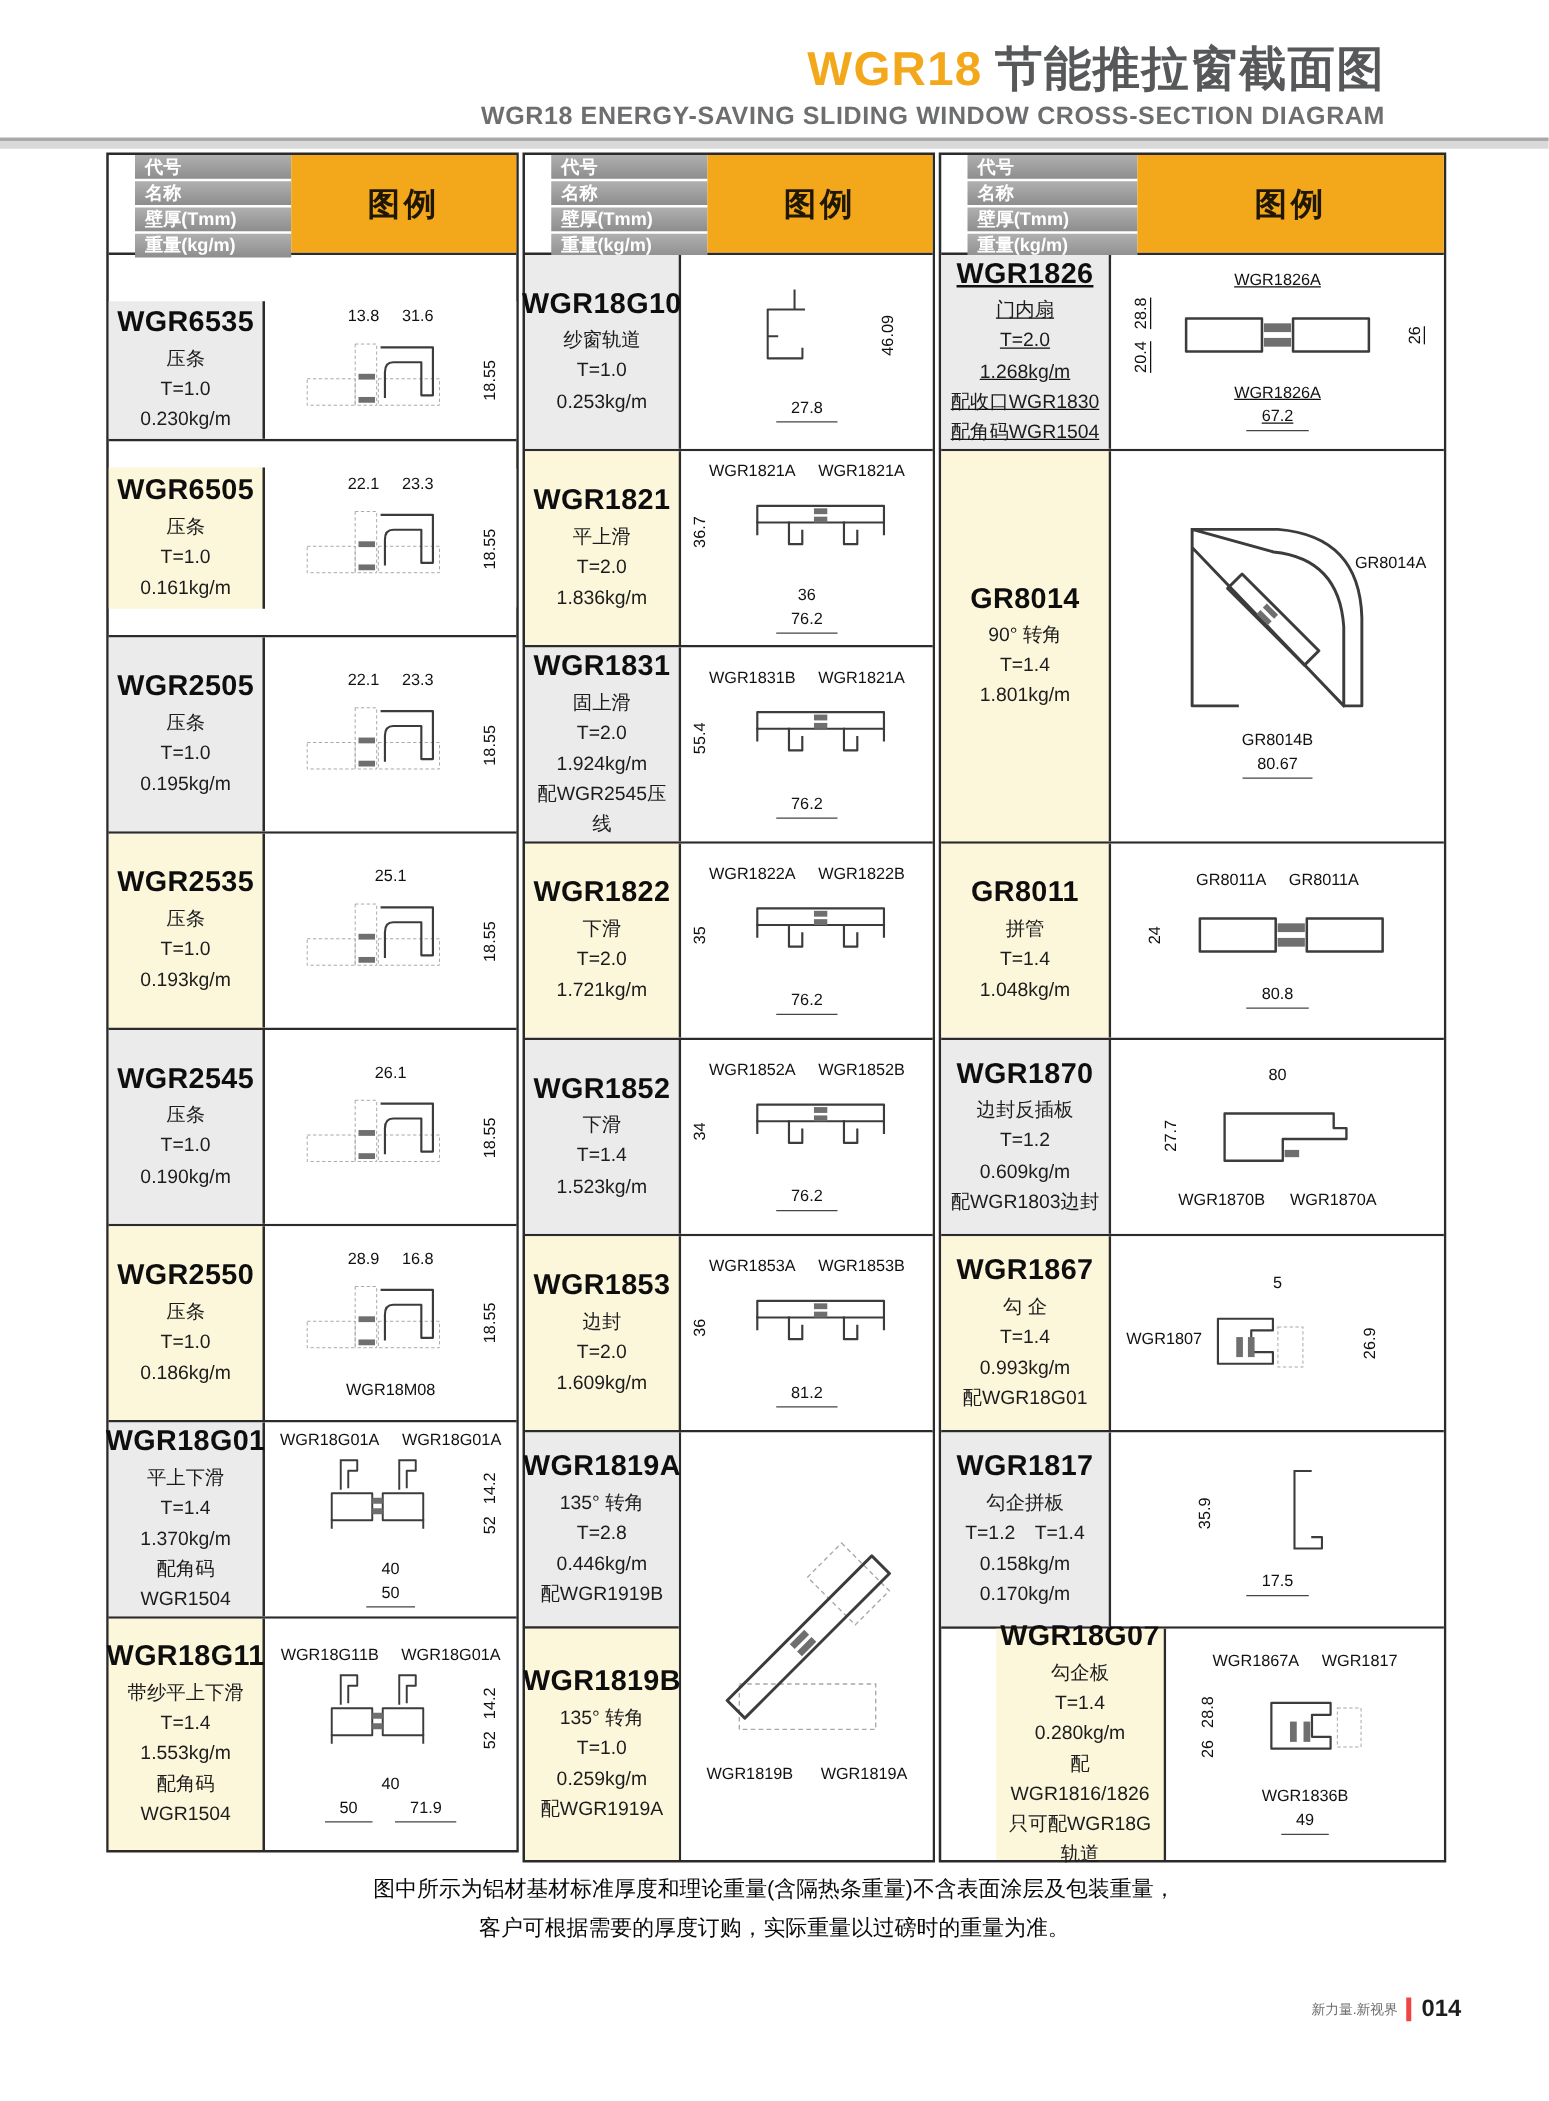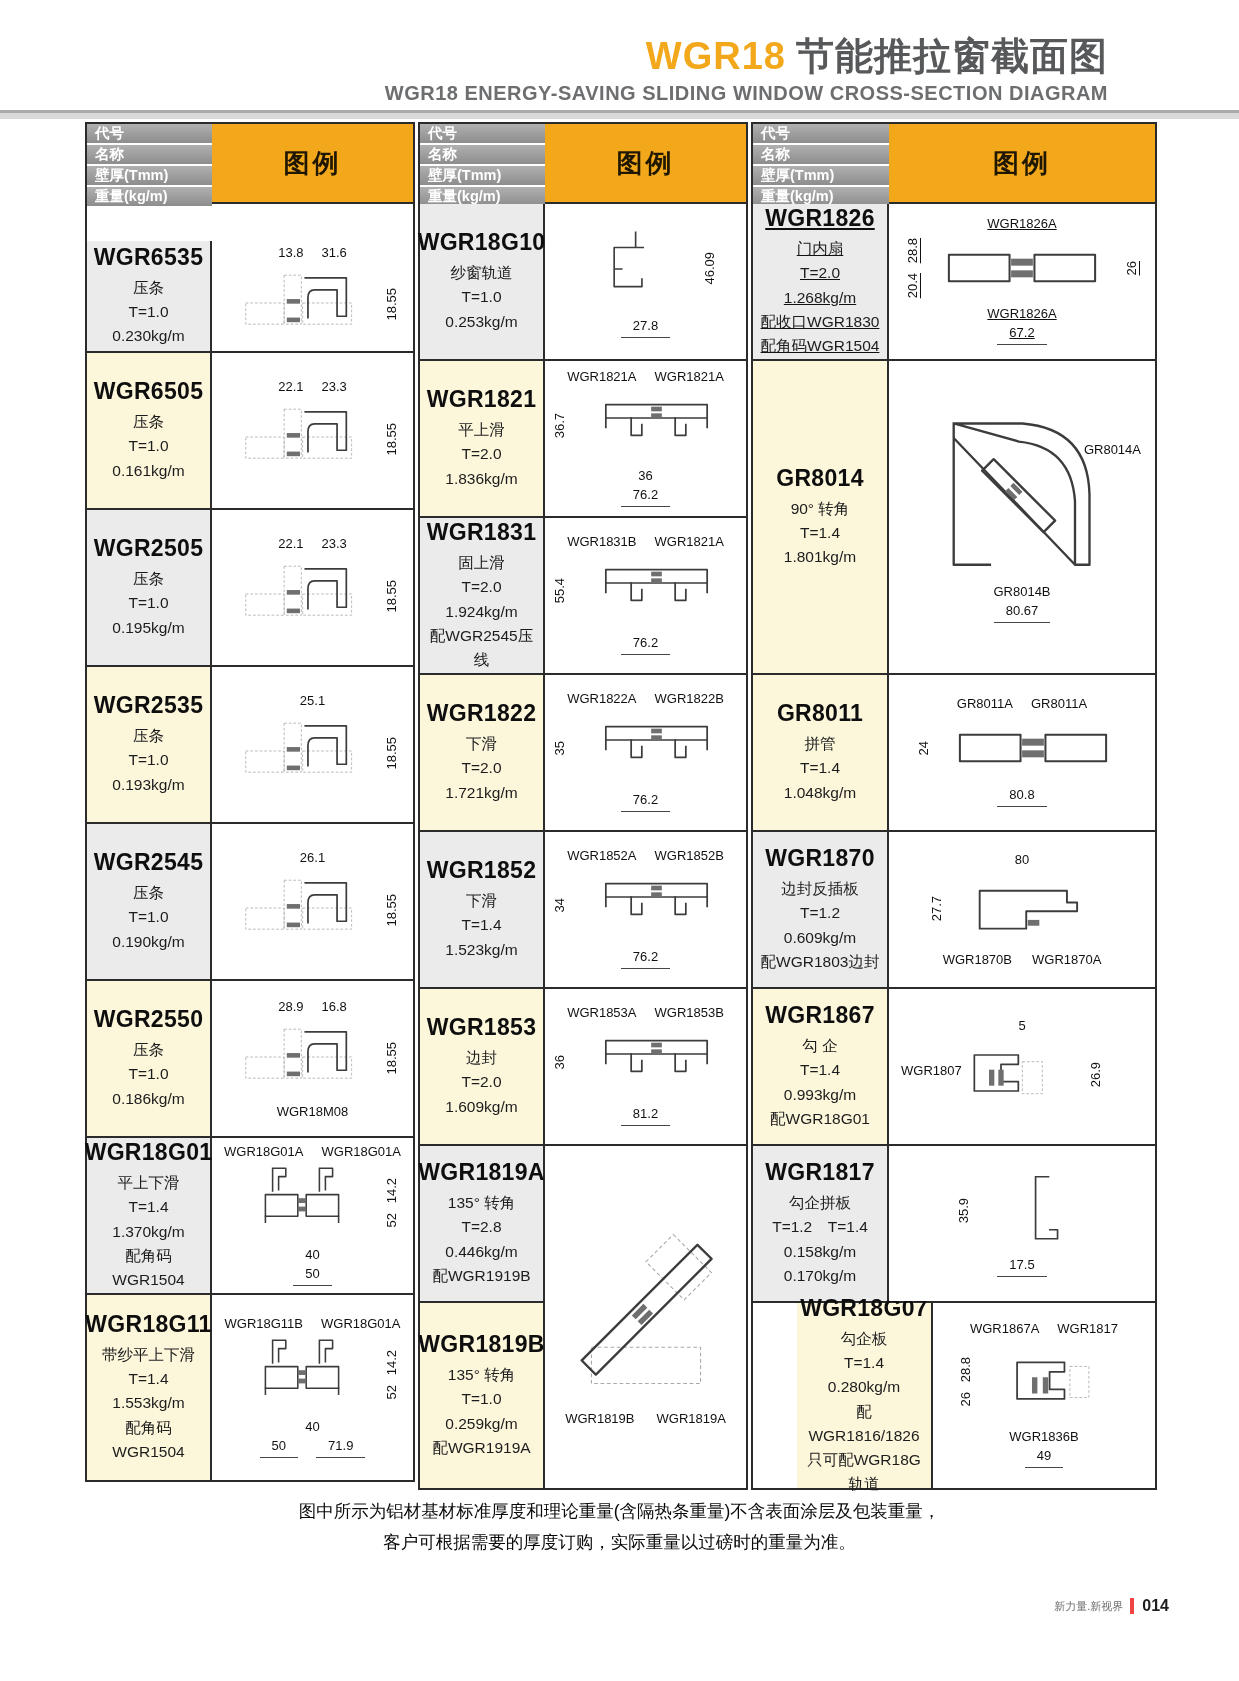--- a/index.html
+++ b/index.html
@@ -10,21 +10,21 @@
   .t1{font-size:38px;font-weight:bold;color:#57585a;letter-spacing:1px;line-height:1.1;}
   .t1 .tcode{color:#f3a81b;margin-right:10px;}
   .t2{font-size:20px;font-weight:bold;color:#6d6e70;margin-top:4px;letter-spacing:.5px;}
   .band{position:absolute;top:110px;left:0;width:1239px;height:9px;
         background:linear-gradient(#aaaaaa 0 30%,#d9d9d9 30% 100%);}
 
   
   .tablewrap{position:absolute;top:122px;left:85px;display:flex;gap:3px;align-items:flex-start;}
   .group{border:2px solid #2b2b2b;box-sizing:border-box;background:#fff;}
   .ghead{display:flex;height:78px;border-bottom:2px solid #2b2b2b;}
-  .hbars{width:var(--namew);display:flex;flex-direction:column;gap:2px;background:#fff;box-sizing:border-box;}
+  .hbars{width:var(--namew);display:flex;flex-direction:column;gap:2px;background:#fff;box-sizing:border-box;margin-left:21px;}
   .hbar{flex:1;display:flex;align-items:center;padding-left:8px;color:#fff;font-weight:bold;font-size:14.5px;
         background:linear-gradient(#b0b0b0,#8d8d8d);}
   .legend{flex:1;background:#f3a81b;display:flex;align-items:center;justify-content:center;
           font-size:26px;font-weight:bold;color:#201700;letter-spacing:3px;}
 
   .row,.stack{display:flex;border-bottom:2px solid #2b2b2b;box-sizing:border-box;}
   .row:last-child,.stack:last-child{border-bottom:none;justify-content:space-between;}
   .name-cell{width:var(--namew);box-sizing:border-box;border-right:2px solid #2b2b2b;
              display:flex;flex-direction:column;align-items:center;justify-content:center;
              text-align:center;padding:4px;}
@@ -55,21 +55,21 @@
   .svgbox svg{display:block;}
   .s{fill:none;stroke:#3c3c3c;stroke-width:2.6;stroke-linejoin:round;stroke-linecap:square;}
   .tb{fill:#6f6f6f;}
   .ctx{fill:none;stroke:#a8a8a8;stroke-width:1.2;stroke-dasharray:4 3;}
 
   
   .notes{position:absolute;top:1496px;left:85px;width:1069px;text-align:center;
          font-size:17.5px;color:#0a0a0a;line-height:1.75;}
   .brand{position:absolute;top:1598px;right:70px;display:flex;align-items:center;}
   .slogan{font-size:11px;color:#6e6e6e;margin-right:7px;}
-  .pagenum{font-size:16px;font-weight:bold;color:#1d1d1d;border-left:4px solid #ef4444;padding-left:8px;line-height:1;}
+  .pagenum{font-size:19px;font-weight:bold;color:#1d1d1d;border-left:4px solid #ef4444;padding-left:8px;line-height:1;}
 </style>
 </head>
 <body>
 
 <div class="titlebox">
   <div class="t1"><span class="tcode">WGR18</span><span>节能推拉窗截面图</span></div>
   <div class="t2">WGR18 ENERGY-SAVING SLIDING WINDOW CROSS-SECTION DIAGRAM</div>
 </div>
 <div class="band"></div>
 
@@ -106,21 +106,21 @@
                 <rect class="tb" x="72" y="56" width="20" height="7"></rect>
                 <rect class="tb" x="72" y="84" width="20" height="7"></rect>
               </svg>
             </div>
             <div class="vstack">
               <span class="vdim">18.55</span>
             </div>
           </div>
         </div>
       </div>
-      <div class="row" style="height: 157px;">
+      <div class="row" style="height: 157px; align-items: center;">
         <div class="name-cell bg-cream">
           <div class="code">WGR6505</div>
           <div class="nline">压条</div>
           <div class="nline">T=1.0</div>
           <div class="nline">0.161kg/m</div>
         </div>
         <div class="fig">
           <div class="fig-row">
             <span class="dim-plain">22.1</span>
             <span class="dim-plain">23.3</span>

